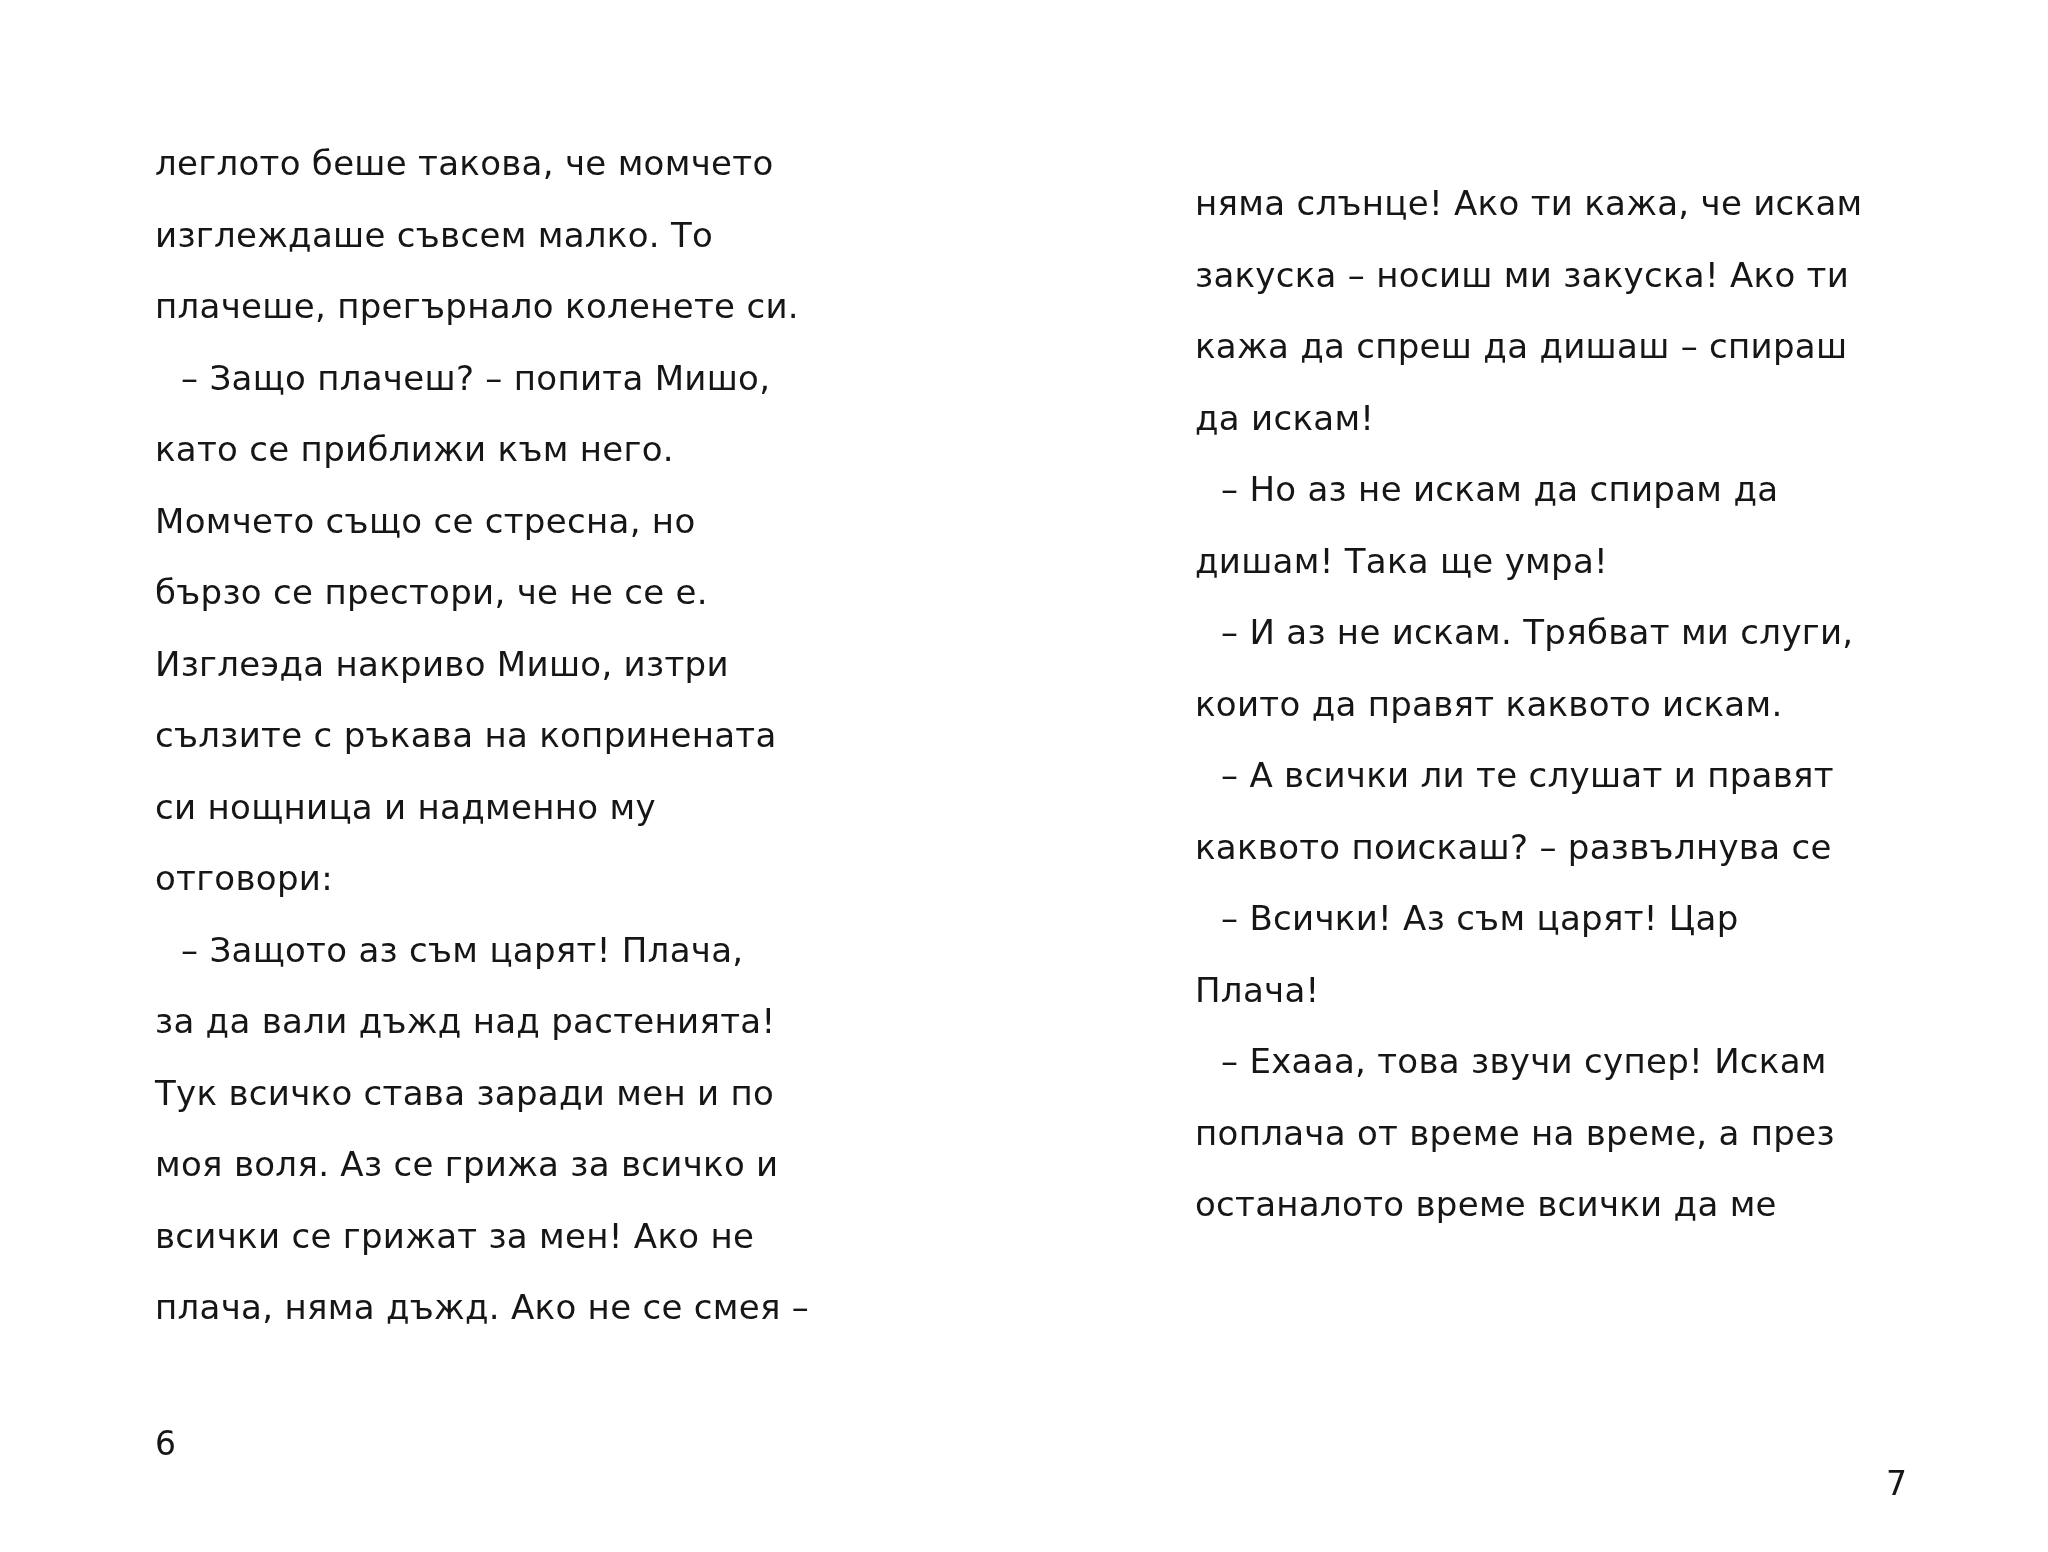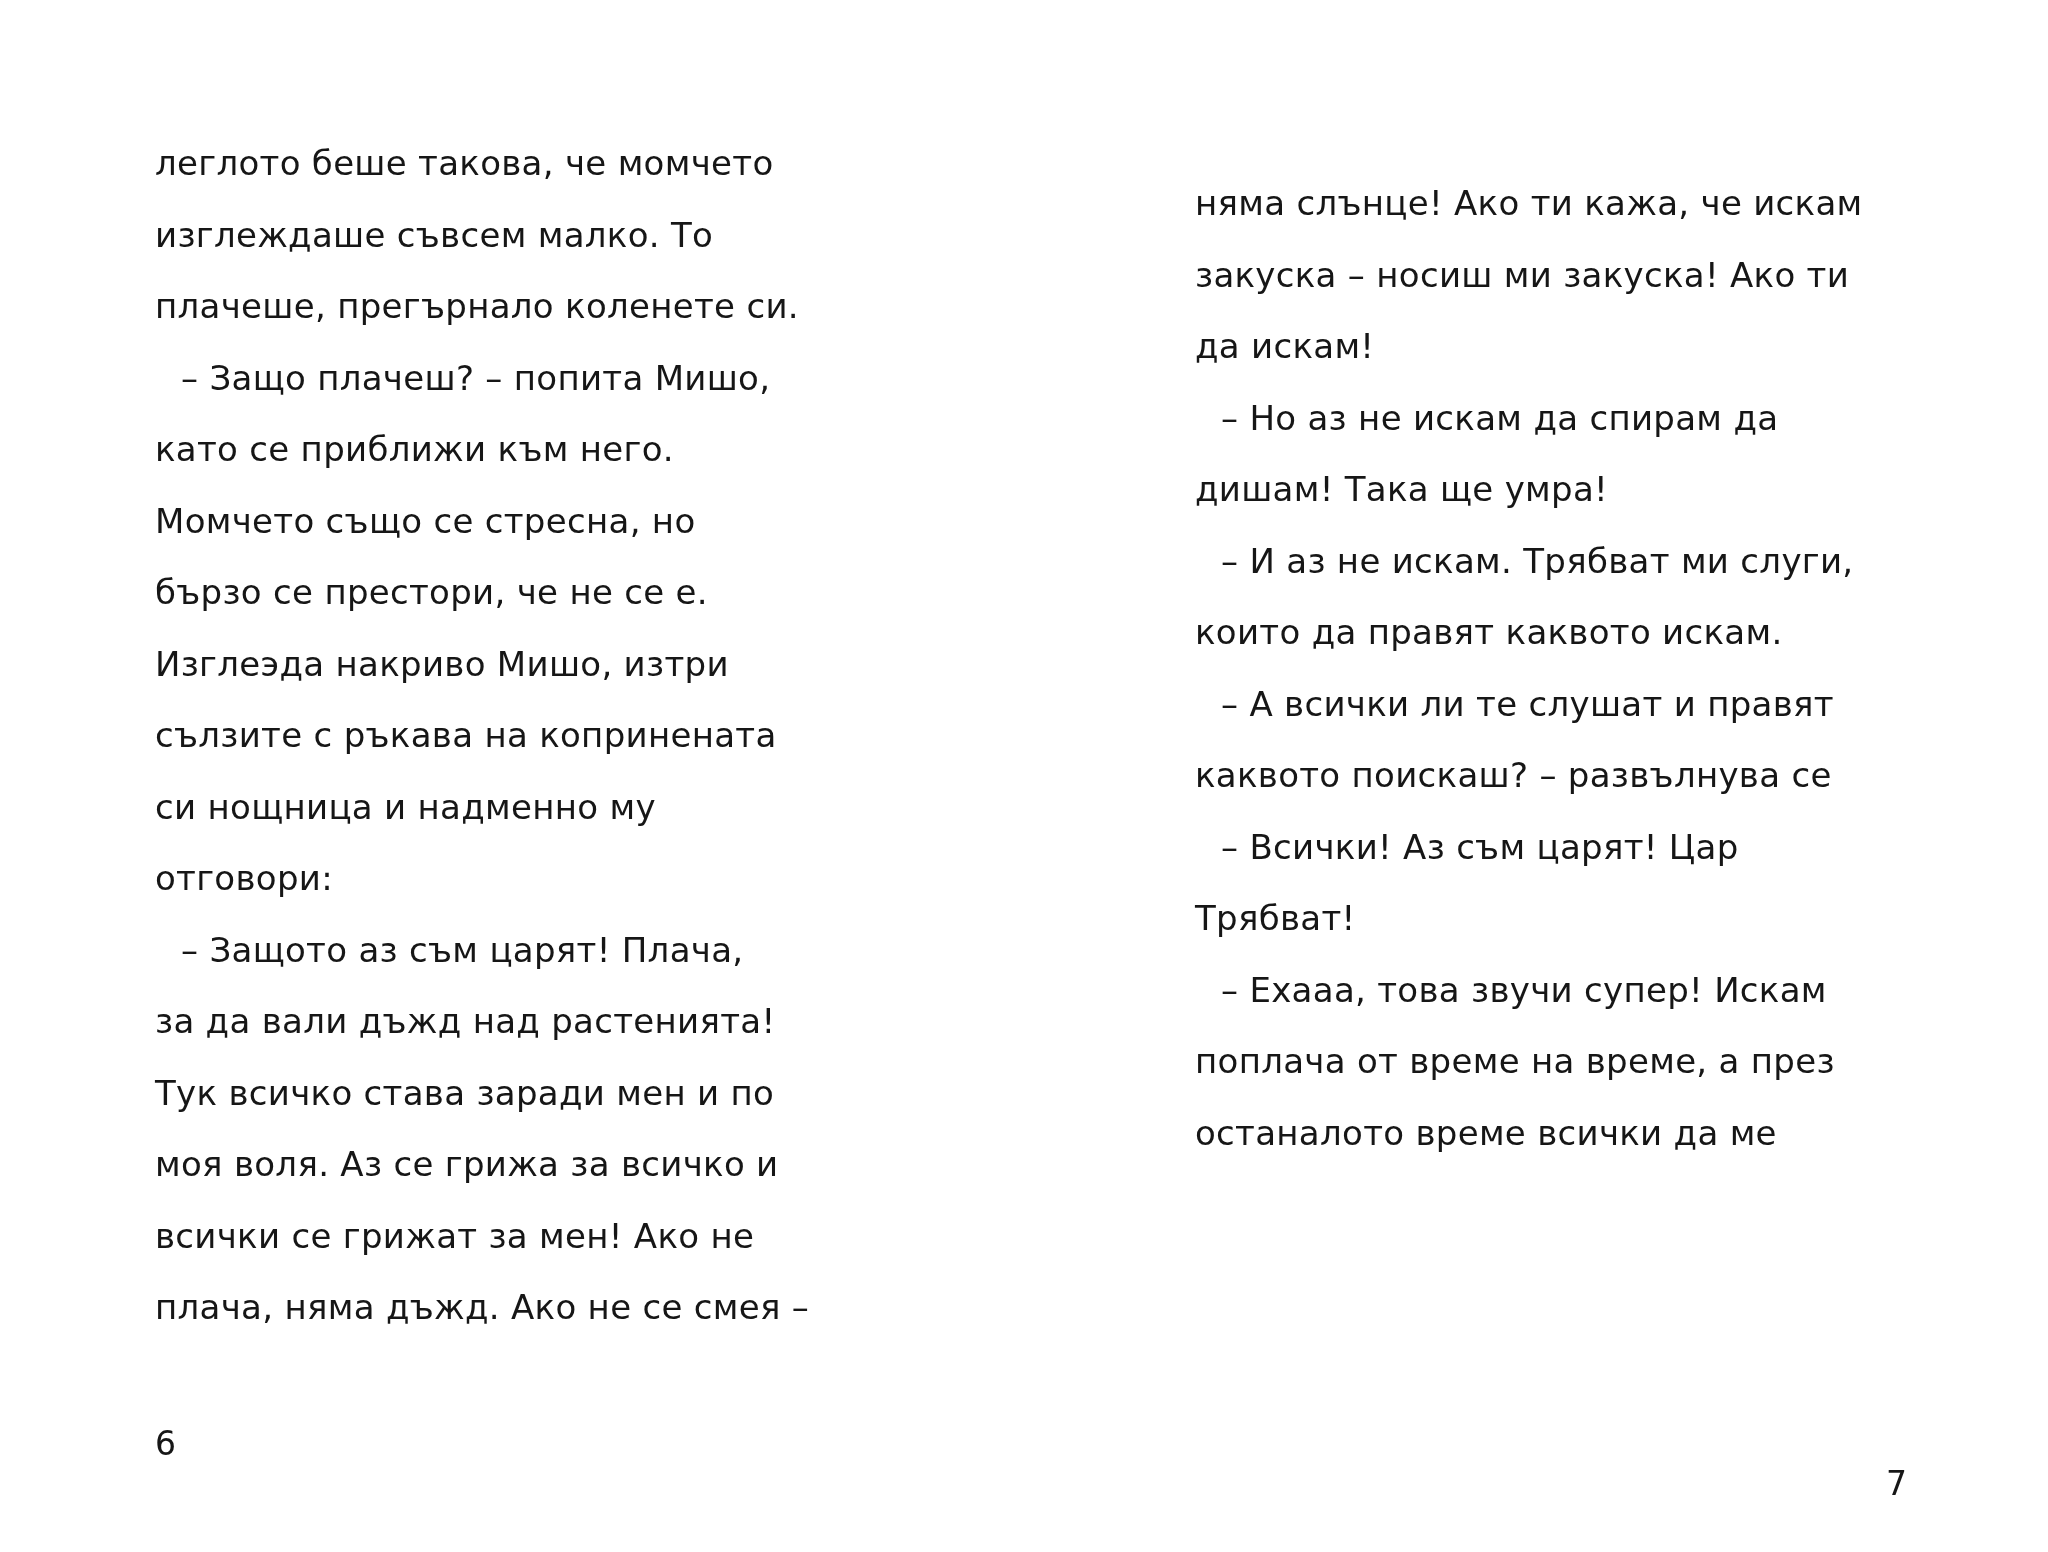--- a/index.html
+++ b/index.html
@@ -111,29 +111,30 @@
       </div>
     <div class="folio folio-left">6</div>
   </div>
 
   <div class="gutter"></div>
 
   <div class="page page-right">
     <div class="text-column" id="right-column">
         <div class="line">няма слънце! Ако ти кажа, че искам</div>
         <div class="line">закуска – носиш ми закуска! Ако ти</div>
+        <div class="line">кажа да спреш да дишаш – спираш</div>
         <div class="line">да искам!</div>
         <div class="line indent">– Но аз не искам да спирам да</div>
         <div class="line">дишам! Така ще умра!</div>
         <div class="line indent">– И аз не искам. Трябват ми слуги,</div>
         <div class="line">които да правят каквото искам.</div>
         <div class="line indent">– А всички ли те слушат и правят</div>
         <div class="line">каквото поискаш? – развълнува се</div>
         <div class="line indent">– Всички! Аз съм царят! Цар</div>
-        <div class="line">Трябват!</div>
+        <div class="line">Плача!</div>
         <div class="line indent">– Ехааа, това звучи супер! Искам</div>
         <div class="line">поплача от време на време, а през</div>
         <div class="line">останалото време всички да ме</div>
       </div>
     <div class="folio folio-right">7</div>
   </div>
 
 </div>
 
 </body></html>

